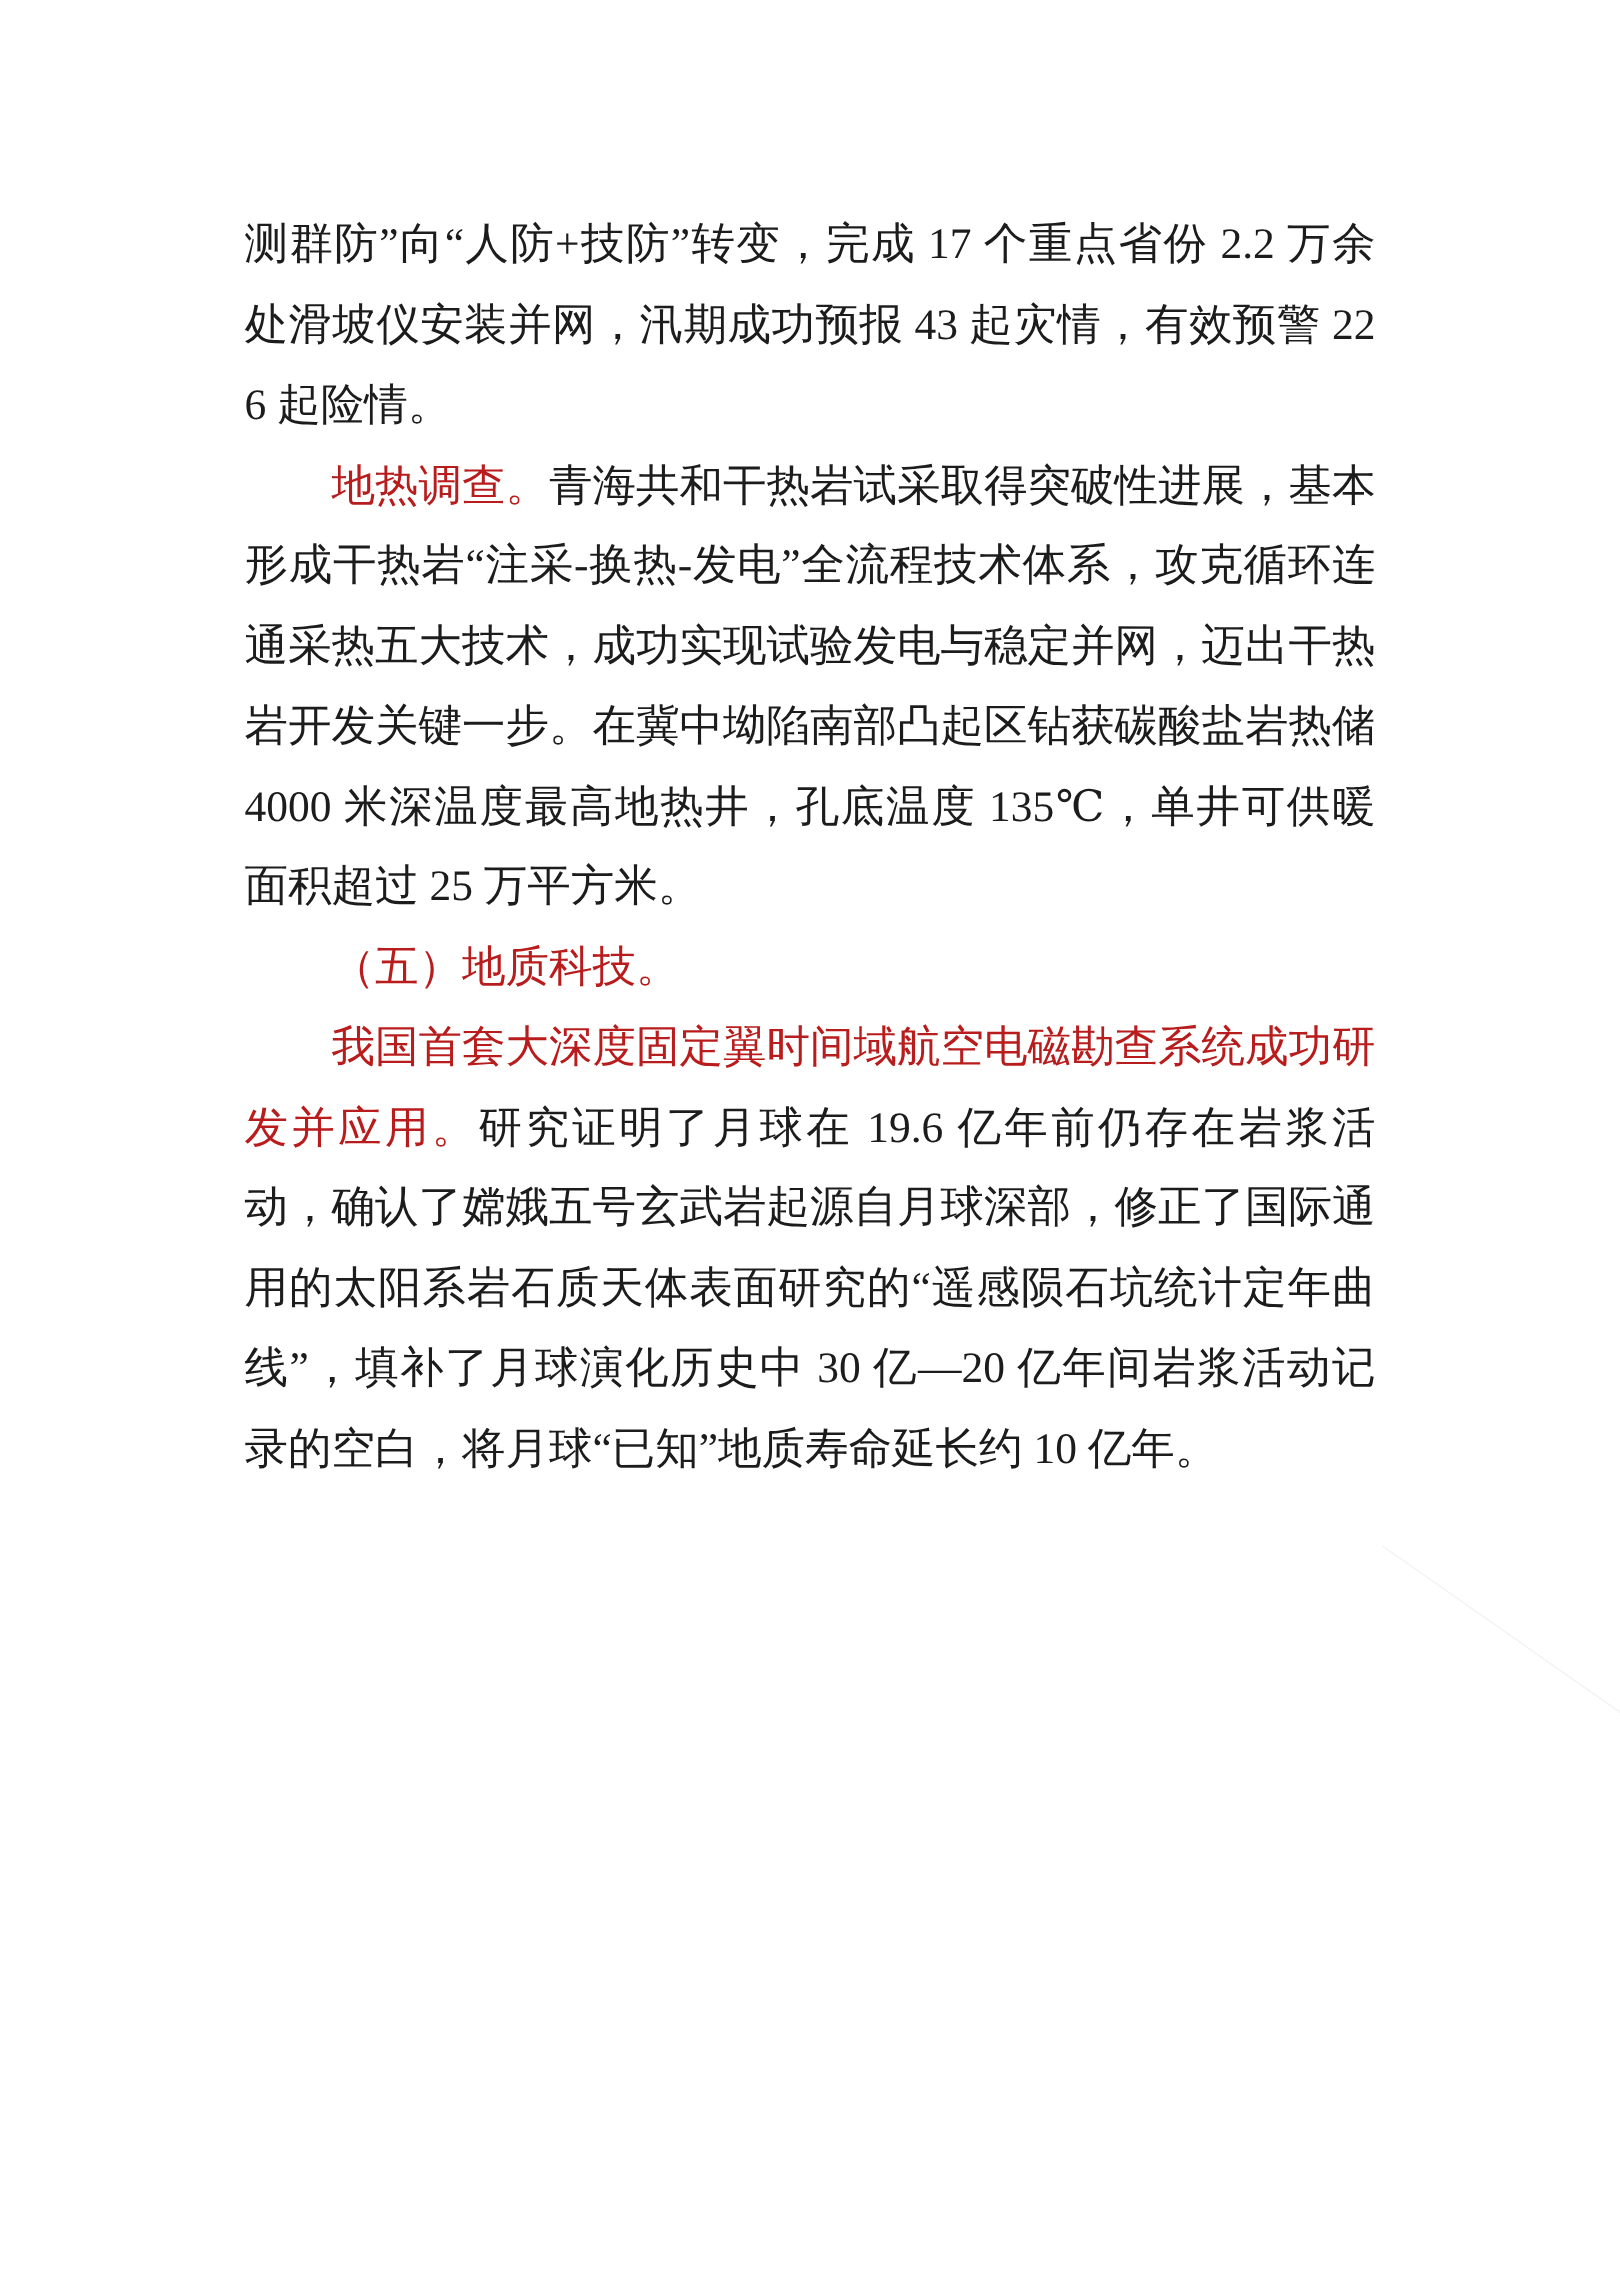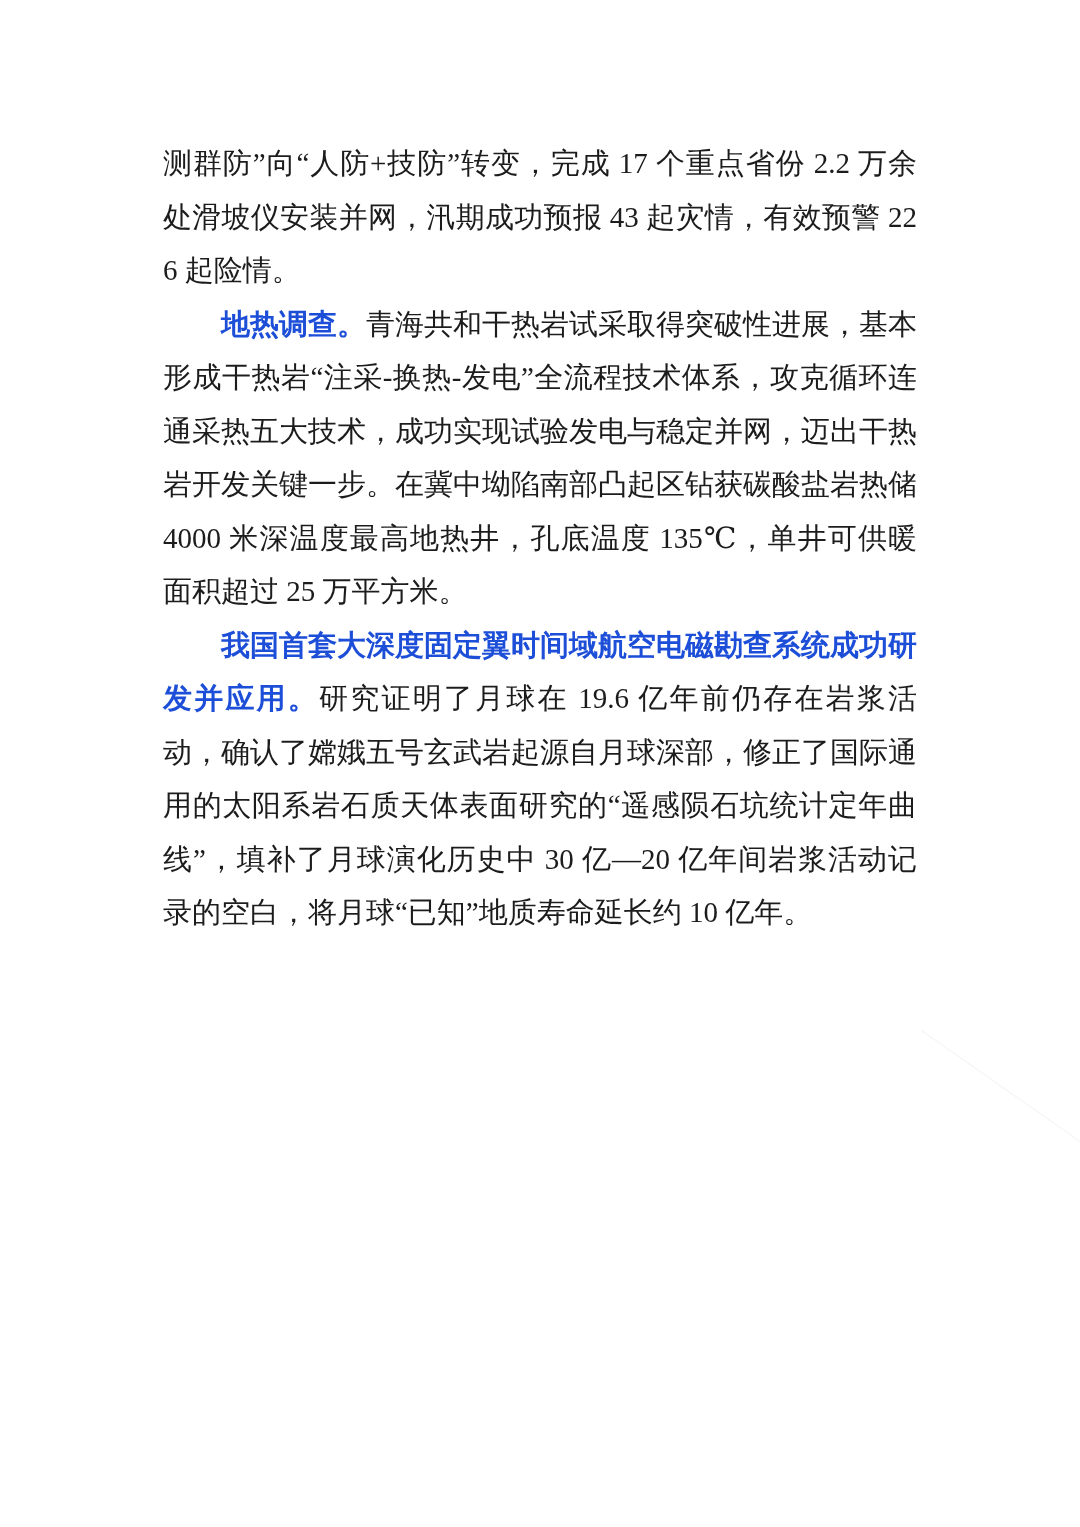--- a/index.html
+++ b/index.html
@@ -30,22 +30,22 @@
     line-height: 53.5px;
     letter-spacing: 0px;
     text-align: justify;
     text-indent: 58px; 
     word-break: break-all;
   }
   .para.no-indent {
     text-indent: 0;
   }
   .para b, .para .lead {
-    font-weight: 700;
-    color: #1d4ed8;
+    font-weight: 400;
+    color: #b91c1c;
   }
   .footer {
     position: absolute;
     top: 1393px;
     left: 0;
     width: 100%;
     text-align: center;
     font-size: 20px;
     line-height: 22px;
     color: #222222;
@@ -67,20 +67,21 @@
 <body>
 
 <div class="page">
 
   <div class="content">
 
     <p class="para no-indent"><span>测群防”向“人防+技防”转变，完成 17 个重点省份 2.2 万余处滑坡仪安装并网，汛期成功预报 43 起灾情，有效预警 226 起险情。</span></p>
 
     <p class="para"><b class="lead">地热调查。</b><span>青海共和干热岩试采取得突破性进展，基本形成干热岩“注采-换热-发电”全流程技术体系，攻克循环连通采热五大技术，成功实现试验发电与稳定并网，迈出干热岩开发关键一步。在冀中坳陷南部凸起区钻获碳酸盐岩热储 4000 米深温度最高地热井，孔底温度 135℃，单井可供暖面积超过 25 万平方米。</span></p>
 
+    <p class="para"><b class="lead">（五）地质科技。</b></p>
 
     <p class="para"><b class="lead">我国首套大深度固定翼时间域航空电磁勘查系统成功研发并应用。</b><span>研究证明了月球在 19.6 亿年前仍存在岩浆活动，确认了嫦娥五号玄武岩起源自月球深部，修正了国际通用的太阳系岩石质天体表面研究的“遥感陨石坑统计定年曲线”，填补了月球演化历史中 30 亿—20 亿年间岩浆活动记录的空白，将月球“已知”地质寿命延长约 10 亿年。</span></p>
 
 
   </div>
 
   <div class="scan-artifact bottom-right"></div>
 
   <div class="footer"><span>13</span></div>
 

